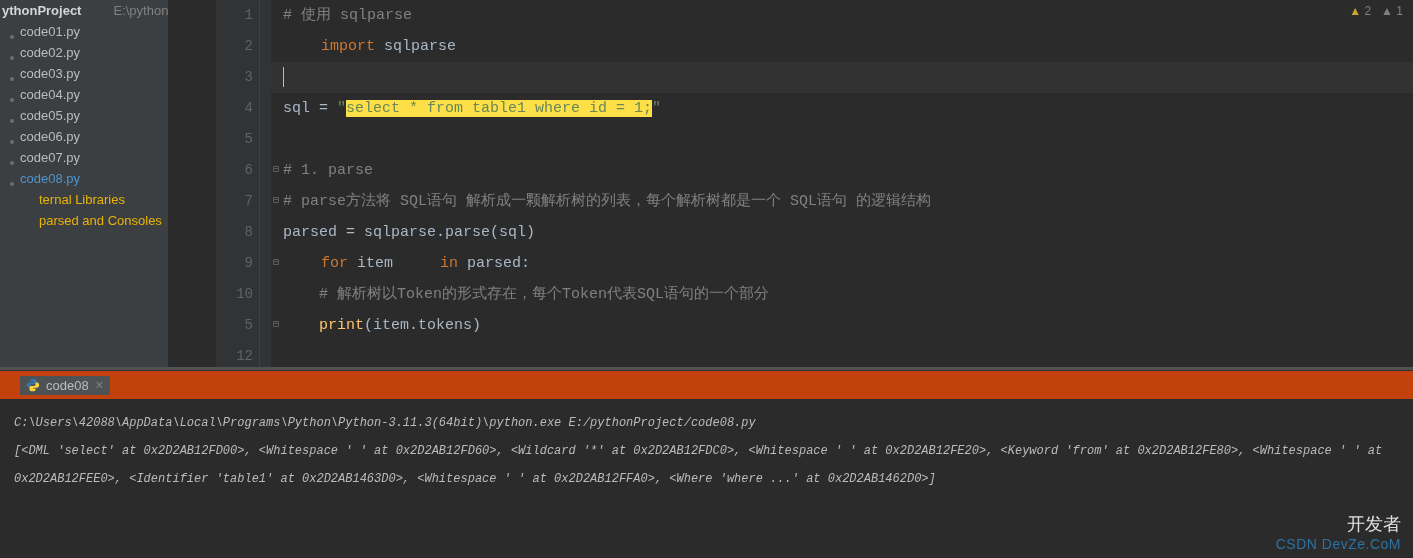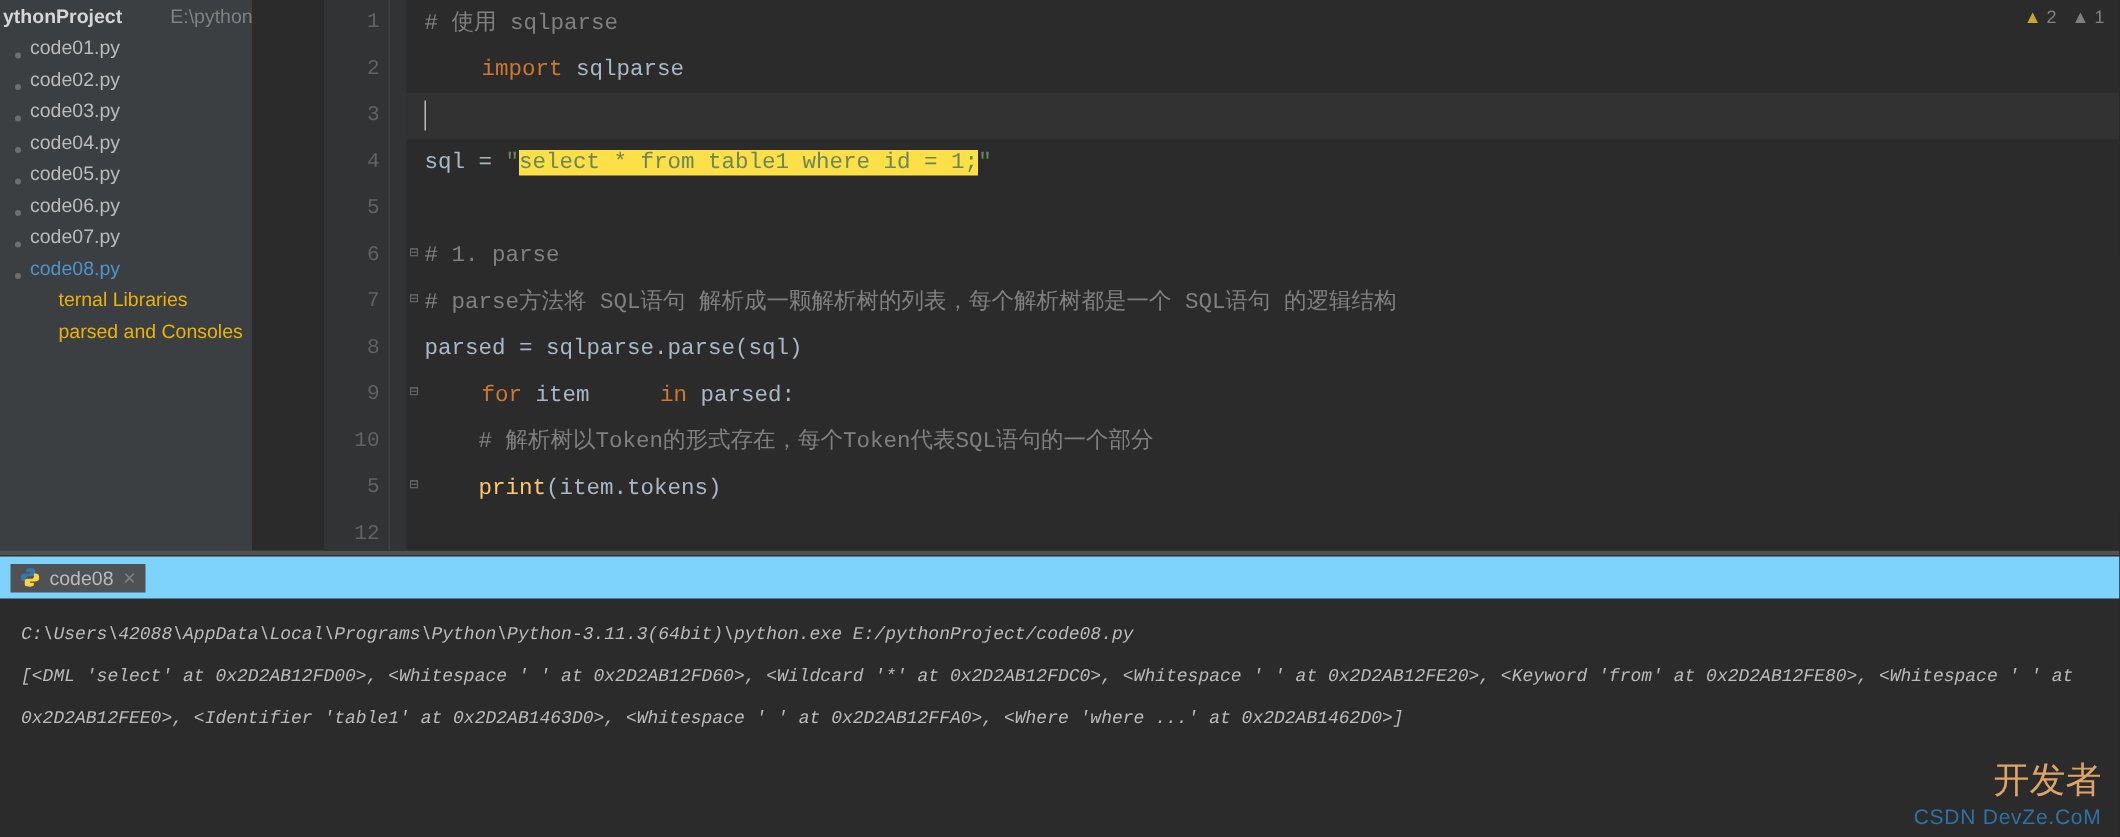--- a/index.html
+++ b/index.html
@@ -134,24 +134,24 @@
   }
   .run-panel {
     background: #2b2b2b;
     display: flex;
     flex-direction: column;
     height: 188px;
     border-top: 1px solid #323232;
   }
   .run-tabs {
     height: 28px;
-    background: #7dd3fc;
+    background: #c2410c;
     display: flex;
     align-items: center;
-    padding-left: 7px;
+    padding-left: 20px;
     gap: 4px;
     font-family: "Segoe UI", Arial, sans-serif;
     font-size: 13px;
   }
   .run-tab {
     display: flex;
     align-items: center;
     gap: 6px;
     padding: 2px 6px;
     background: #4e5254;
@@ -173,21 +173,21 @@
     font-style: italic;
   }
   .watermark {
     position: absolute;
     right: 12px;
     bottom: 6px;
     text-align: right;
     pointer-events: none;
     font-family: "Microsoft YaHei", Arial, sans-serif;
   }
-  .watermark .cn { color: #fdba74; font-size: 24px; opacity: .85; }
+  .watermark .cn { color: #ffffff; font-size: 18px; opacity: .85; }
   .watermark .en { color: #2d7fb8; font-size: 14px; opacity: .85; letter-spacing: .5px; }
   .fold-marker {
     position:absolute;
     left:-10px;
     width:8px;height:8px;
     top:11px;
     color:#6e6e6e;
     font-size:10px;
     line-height:8px;
   }

